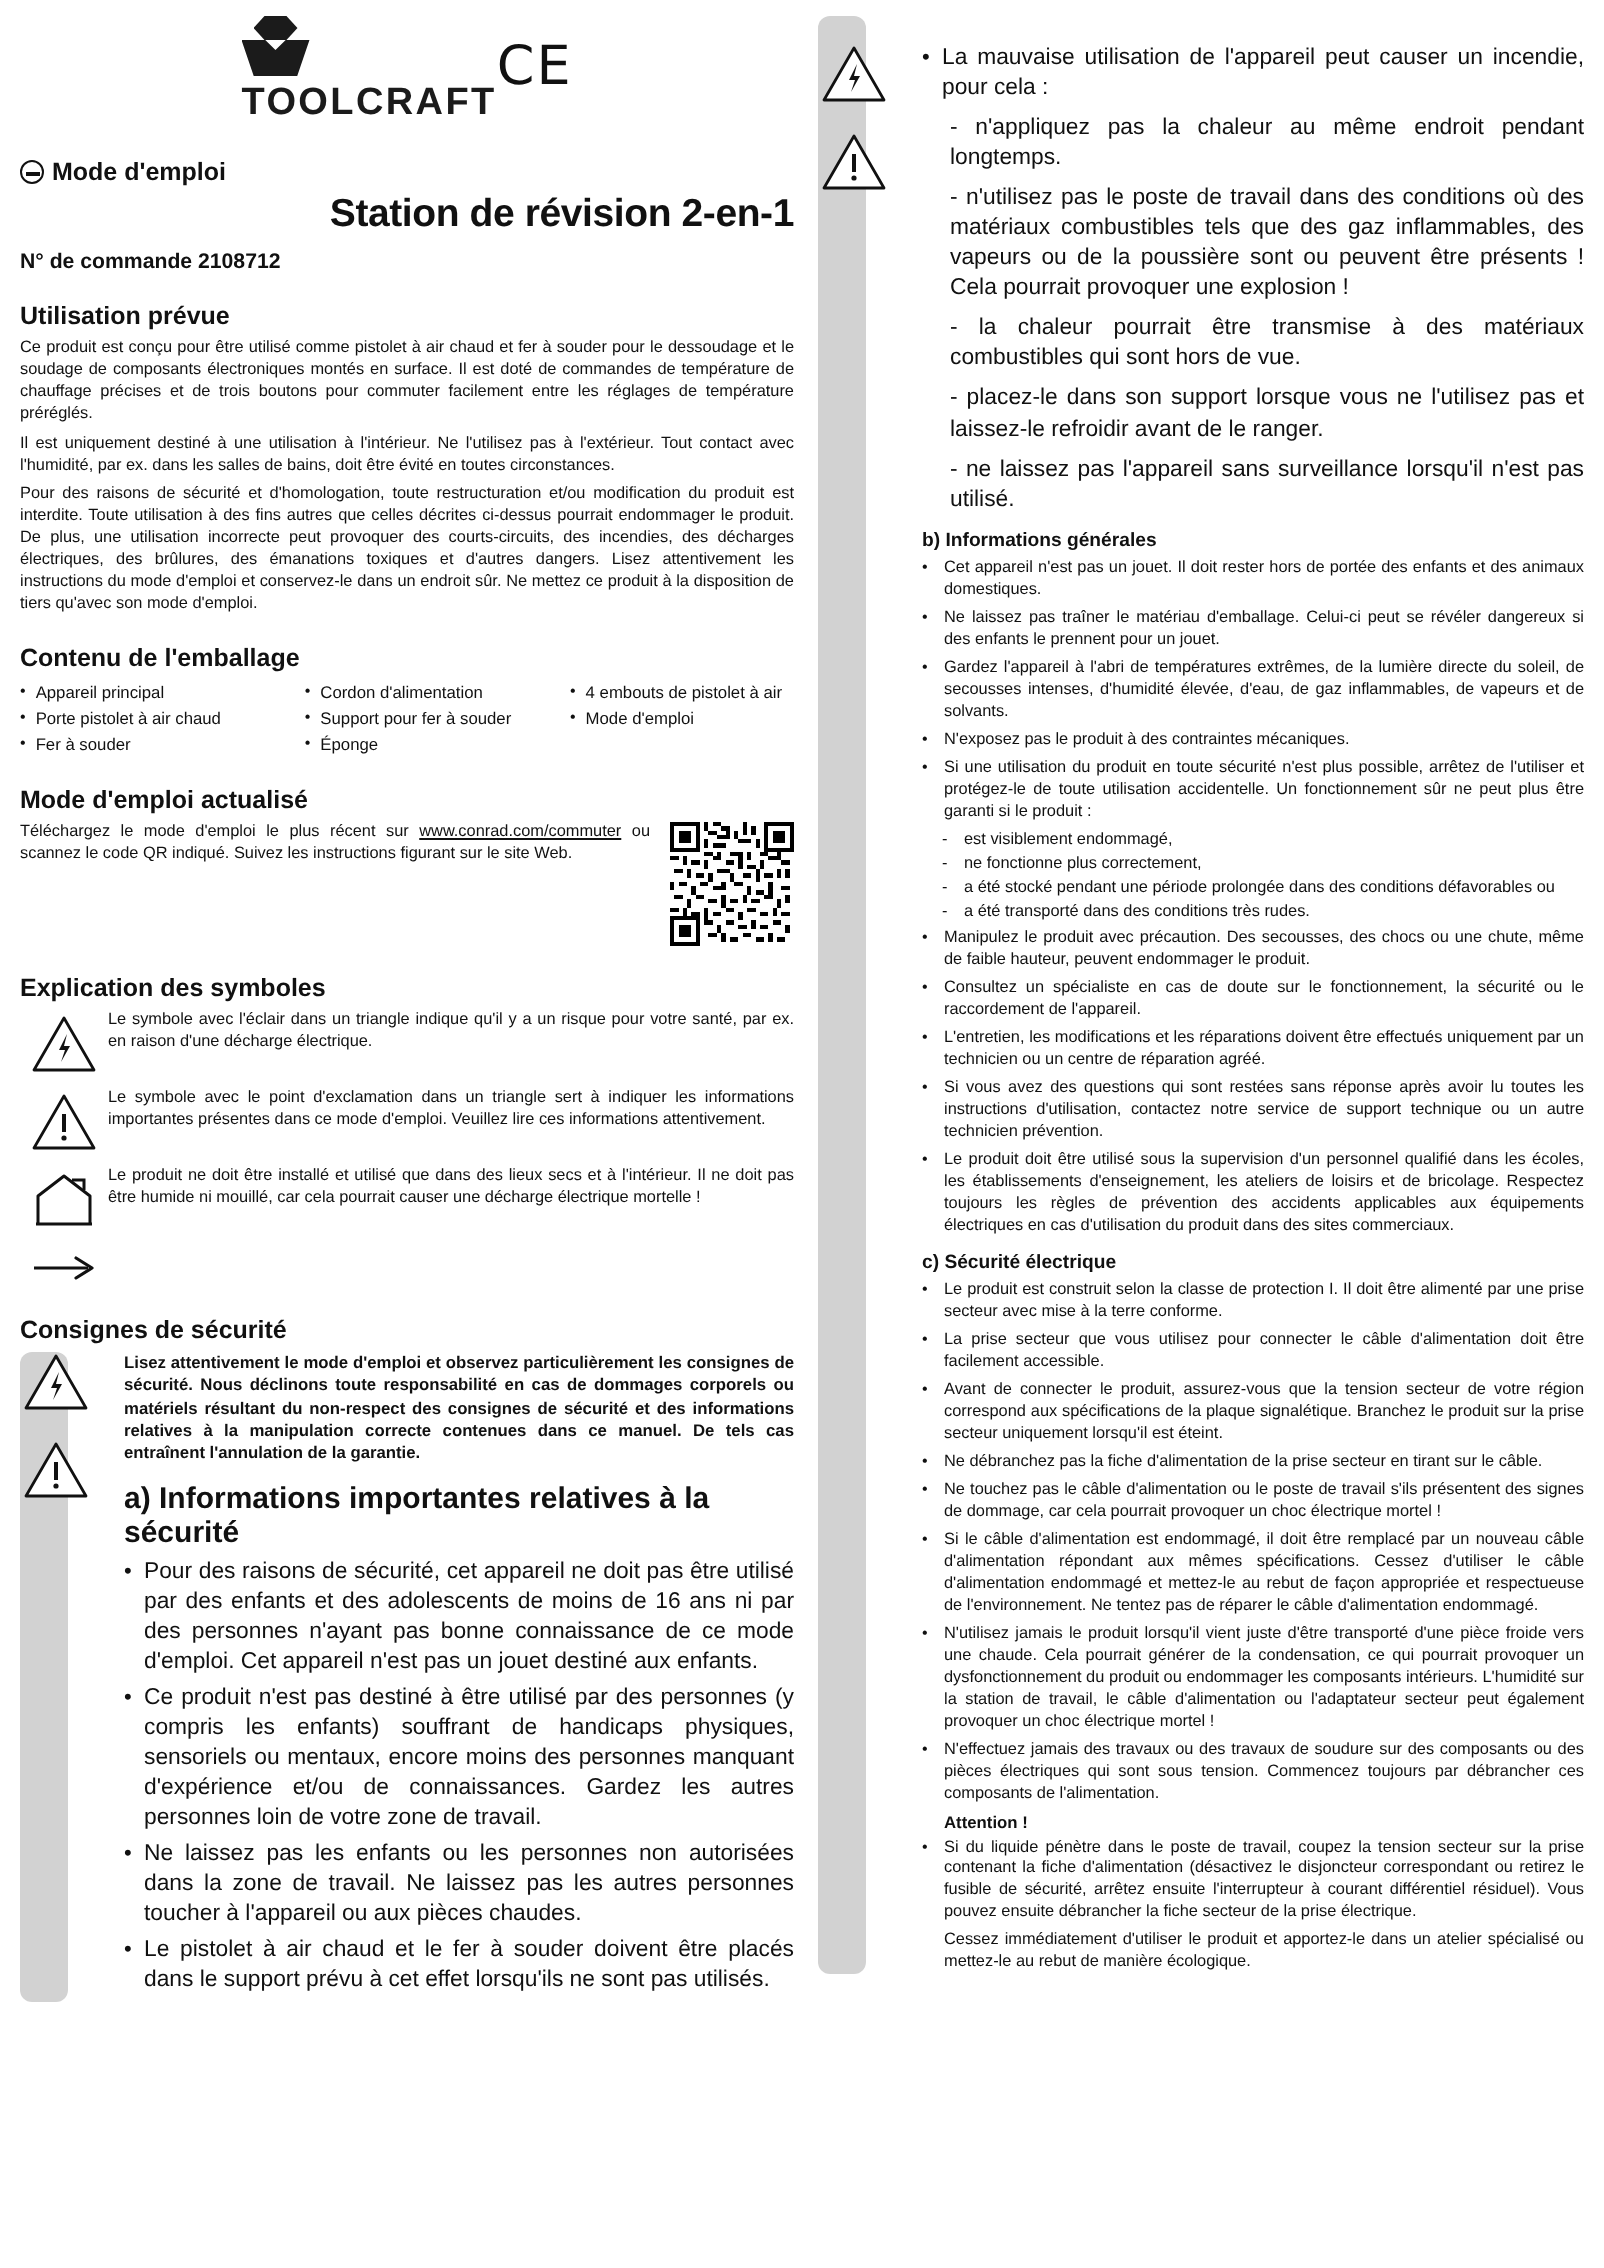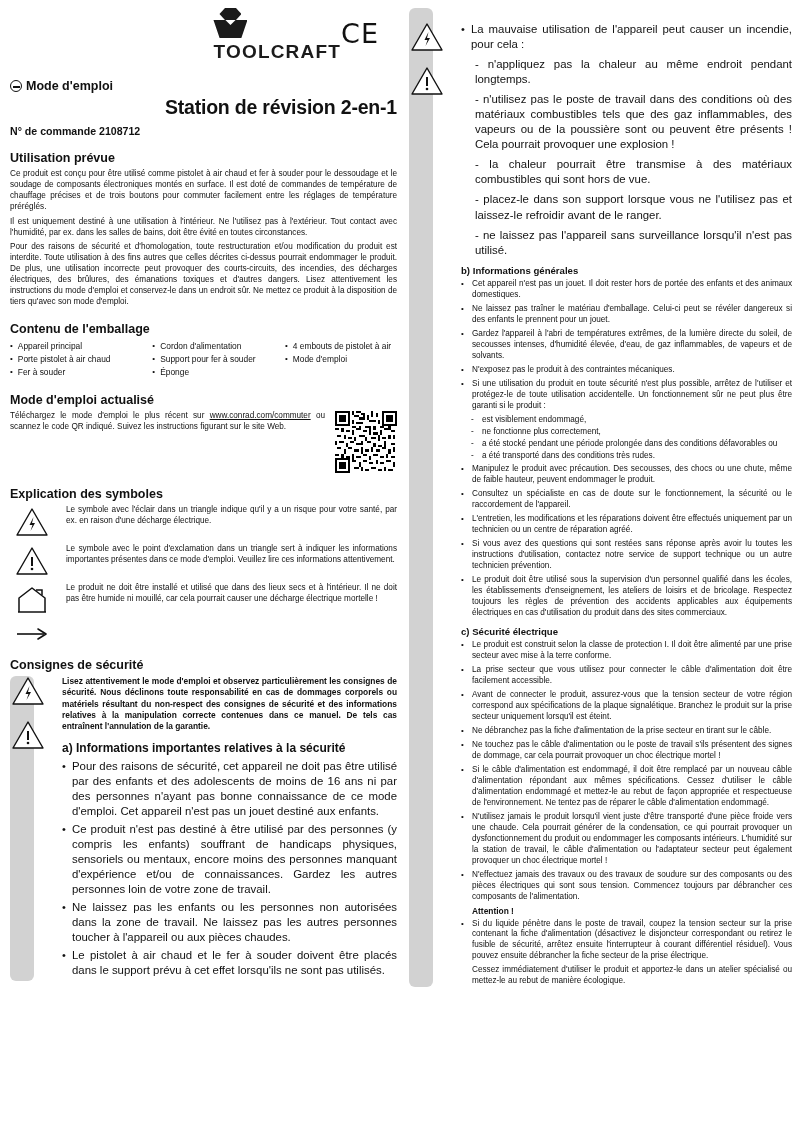--- a/index.html
+++ b/index.html
@@ -10,21 +10,21 @@
     color: #111;
     overflow: hidden;
   }
   .page { position: relative; width: 802px; height: 1134px; padding: 8px 10px; }
   .cols { display: flex; gap: 8px; height: 100%; }
   .col { width: 389px; position: relative; }
   .col-left { padding-right: 2px; }
   .col-right { padding-left: 2px; }
 
   
-  .brandrow { display: flex; align-items: flex-start; justify-content: flex-end; }
+  .brandrow { display: flex; align-items: flex-start; justify-content: center; }
   .brandblock { padding-left: 18px; }
   .logo-mark { width: 34px; height: 30px; position: relative; margin-bottom: 3px; }
   .logo-mark .top {
     position: absolute; left: 6px; top: 0; width: 22px; height: 12px;
     background: #1b1b1b;
     clip-path: polygon(25% 0%, 75% 0%, 100% 50%, 75% 100%, 25% 100%, 0% 50%);
   }
   .logo-mark .bot {
     position: absolute; left: 0; top: 12px; width: 34px; height: 18px;
     background: #1b1b1b;
@@ -55,37 +55,37 @@
   .pkgc1 { width: 140px; } .pkgc2 { width: 130px; } .pkgc3 { width: 115px; }
 
   
   .qrrow { display: flex; gap: 10px; align-items: flex-start; }
   .qrtext { flex: 1; }
   .qr { width: 62px; height: 62px; flex: none; }
   .qr svg { display: block; }
   a.link { color: #111; text-decoration: underline; }
 
   
-  .symrow { display: flex; gap: 12px; align-items: flex-start; margin-bottom: 7px; }
+  .symrow { display: flex; gap: 0; align-items: flex-start; margin-bottom: 7px; }
   .symicon { width: 44px; flex: none; display: flex; justify-content: center; padding-top: 2px; }
   .symtext { flex: 1; font-size: 8.2px; line-height: 1.33; text-align: justify; }
 
   svg.tri { display: block; }
 
   
   .warnwrap { position: relative; display: flex; gap: 0px; }
   .iconcol { width: 46px; flex: none; position: relative; }
   .iconcol .gbg {
     position: absolute; left: 0; top: 0; width: 24px; height: 100%;
     background: #d2d2d2;
   }
   .warnbody { flex: 1; padding-left: 6px; }
 
   .warnhead { font-size: 8.4px; font-weight: bold; line-height: 1.35; text-align: justify; }
-  .warnsub { font-size: 12px; font-weight: bold; margin-top: 8px; margin-bottom: 2px; }
+  .warnsub { font-size: 15px; font-weight: bold; margin-top: 8px; margin-bottom: 2px; }
 
   ul.biglist { list-style: none; margin-top: 4px; }
   ul.biglist > li {
     display: flex; gap: 4px; font-size: 11.4px; line-height: 1.32;
     text-align: justify; margin-bottom: 3px;
   }
   ul.biglist > li .dot { flex: none; width: 6px; font-size: 11px; line-height: 1.3; }
   ul.biglist > li .tx { flex: 1; text-align: justify; }
 
   .dashitem { font-size: 11.4px; line-height: 1.32; text-align: justify;

